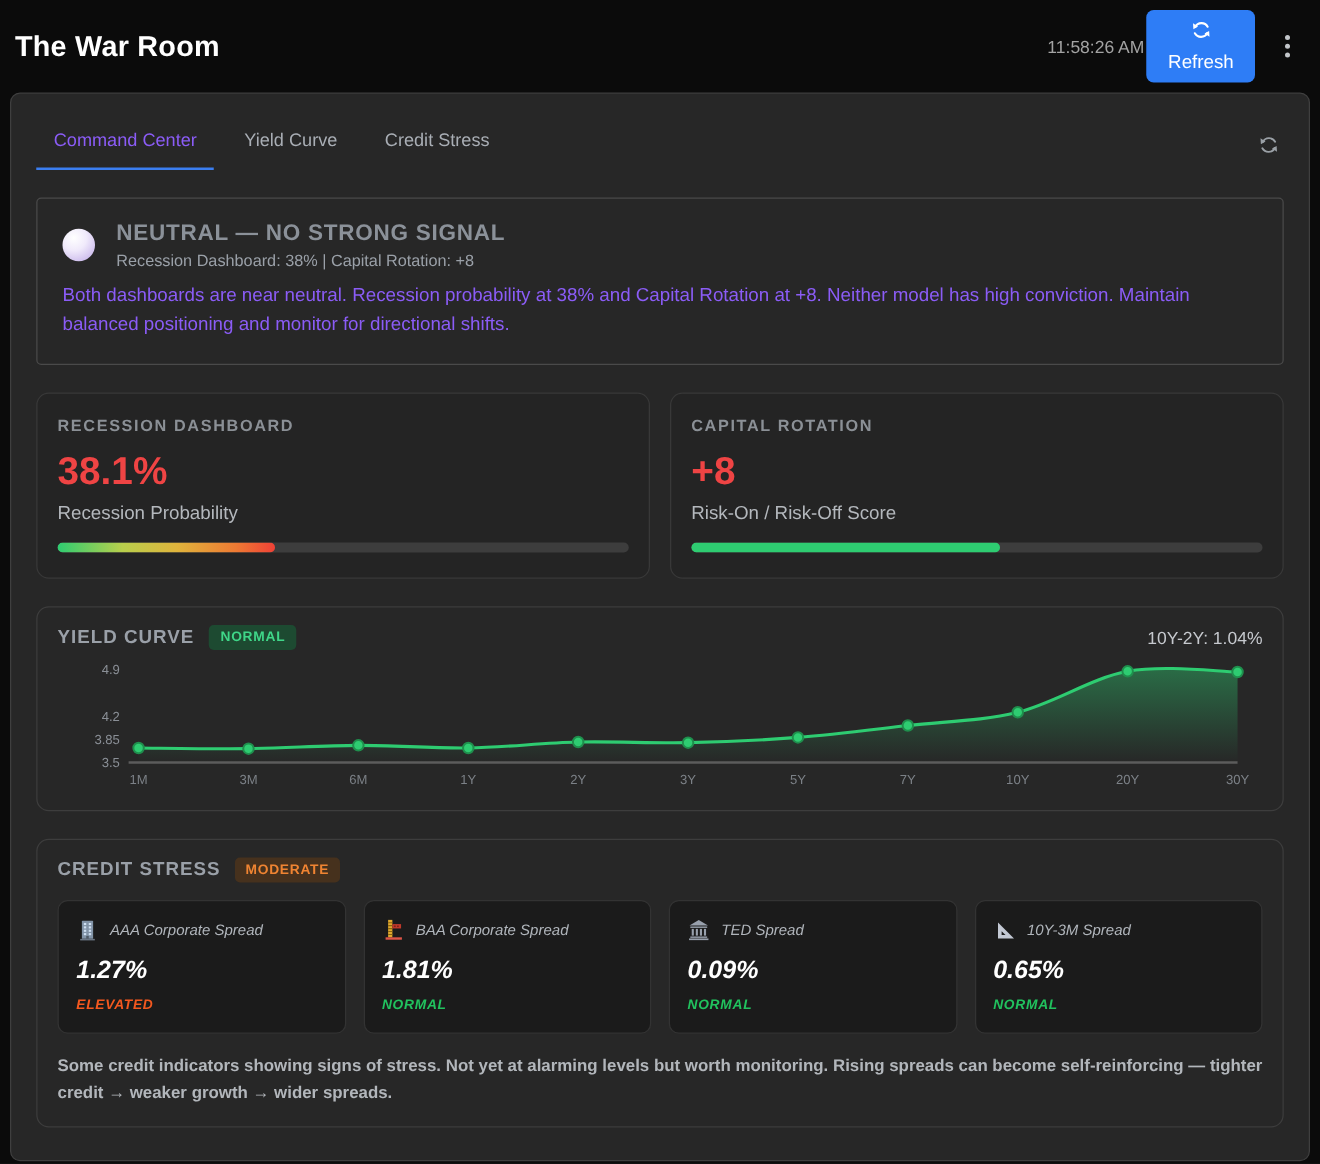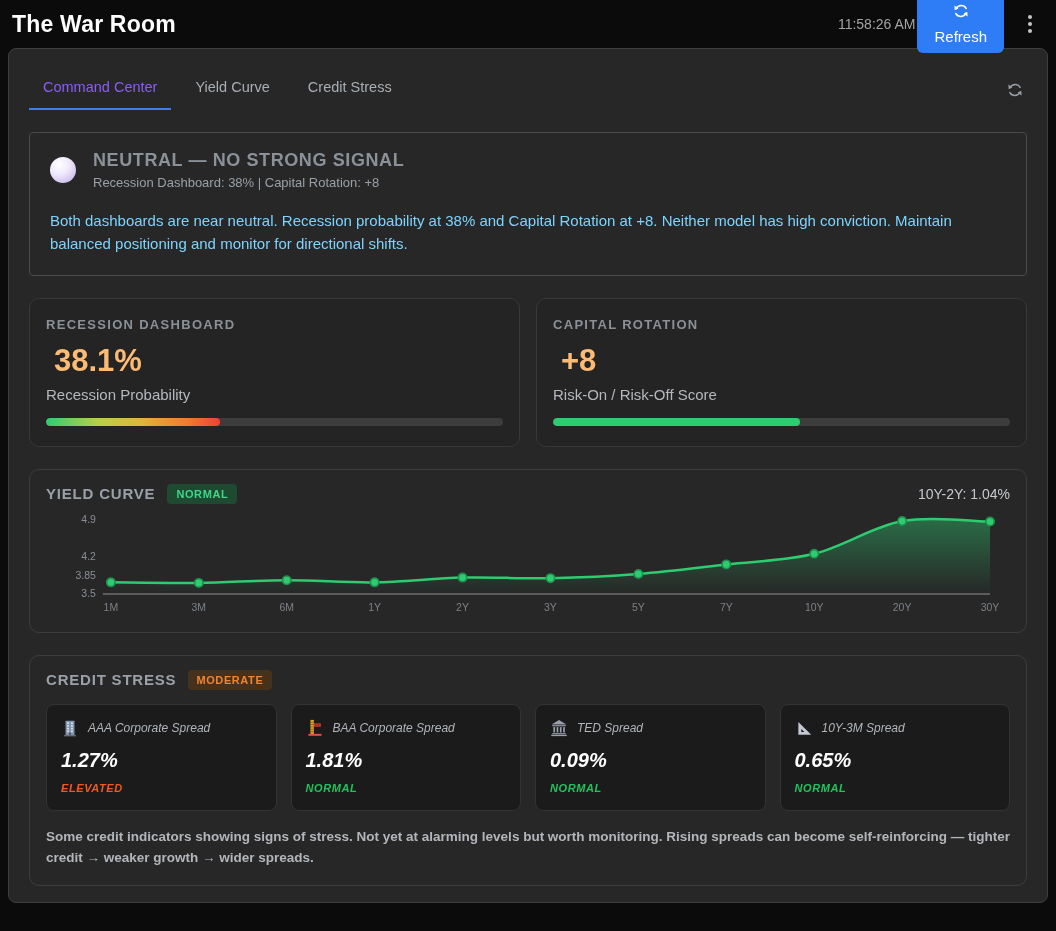--- a/index.html
+++ b/index.html
@@ -3,21 +3,21 @@
 <meta charset="utf-8">
 <style>
   * { box-sizing: border-box; }
   html,body { margin:0; padding:0; }
   body {
     width:1056px; height:931px; overflow:hidden;
     background:#0b0b0b; color:#e6e6e6;
     font-family:"Liberation Sans", sans-serif;
   }
   
-  .app-header { display:flex; align-items:center; padding:9px 14px 9px 12px; height:48px; }
+  .app-header { display:flex; align-items:center; padding:9px 14px 9px 12px; height:74px; }
   .app-title { font-size:23px; font-weight:700; color:#ffffff; margin:0; margin-right:auto; letter-spacing:.2px; }
   .clock { font-size:14px; color:#a3a3a3; margin-right:2px; }
   .refresh-btn {
     display:flex; align-items:center; gap:9px;
     background:#2e7df6; color:#fff; border:none; border-radius:6px;
     padding:8px 17px; font-size:15px; font-family:inherit; cursor:pointer;flex-direction:column;
   }
   .kebab { display:flex; flex-direction:column; gap:3px; padding:6px 10px; margin-left:14px; cursor:pointer; }
   .kebab .dot { width:4px; height:4px; border-radius:50%; background:#c3c6ca; }
   
@@ -35,26 +35,26 @@
   
   .signal-box { margin-top:22px; border:1px solid #4a4a4a; border-radius:4px; padding:17px 20px 19px 20px; }
   .signal-head { display:flex; align-items:center; gap:17px; }
   .sphere {
     width:26px; height:26px; border-radius:50%;
     background:radial-gradient(circle at 35% 28%, #ffffff 0%, #f0eafb 40%, #d2c3ef 75%, #b9a8e4 100%);
     flex:0 0 auto;
   }
   .signal-title { font-size:18px; font-weight:700; color:#8b9199; letter-spacing:.6px; }
   .signal-sub { font-size:13px; color:#9aa0a8; margin-top:4px; }
-  .signal-desc { margin-top:19px; font-size:15px; color:#7dd3fc; line-height:1.55; max-width:940px; }
+  .signal-desc { margin-top:9px; font-size:15px; color:#8b5cf6; line-height:1.55; max-width:940px; }
   
   .metric-row { display:grid; grid-template-columns:1fr 1fr; gap:16px; margin-top:22px; }
   .metric-card { background:#242424; border:1px solid #383838; border-radius:10px; padding:18px 16px 20px 16px; }
   .metric-label { font-size:13px; font-weight:700; color:#8b9096; letter-spacing:1.3px; }
-  .metric-value { font-size:31px; font-weight:700; color:#fdba74; margin:11px 0 7px 8px; }
+  .metric-value { font-size:31px; font-weight:700; color:#ef4444; margin:11px 0 7px 0; }
   .metric-sub { font-size:15px; color:#b4b8bd; }
   .bar-track { margin-top:15px; height:8px; border-radius:4px; background:#3d3d3d; overflow:hidden; }
   .bar-fill { height:100%; border-radius:4px; }
   .bar-fill.risk-gradient { background:linear-gradient(90deg,#2ecc71 0%,#b9cf4c 30%,#e0b43c 55%,#ee7a33 82%,#ef4136 100%); }
   .bar-fill.green { background:#2ecc71; }
   
   .section-panel { margin-top:22px; border:1px solid #3d3d3d; border-radius:10px; padding:14px 16px 12px 16px; }
   .section-head { display:flex; align-items:center; gap:12px; }
   .section-title { font-size:15px; font-weight:700; color:#9aa0a8; letter-spacing:.8px; }
   .badge { font-size:11px; font-weight:700; letter-spacing:.6px; border-radius:4px; padding:4px 9px; }

